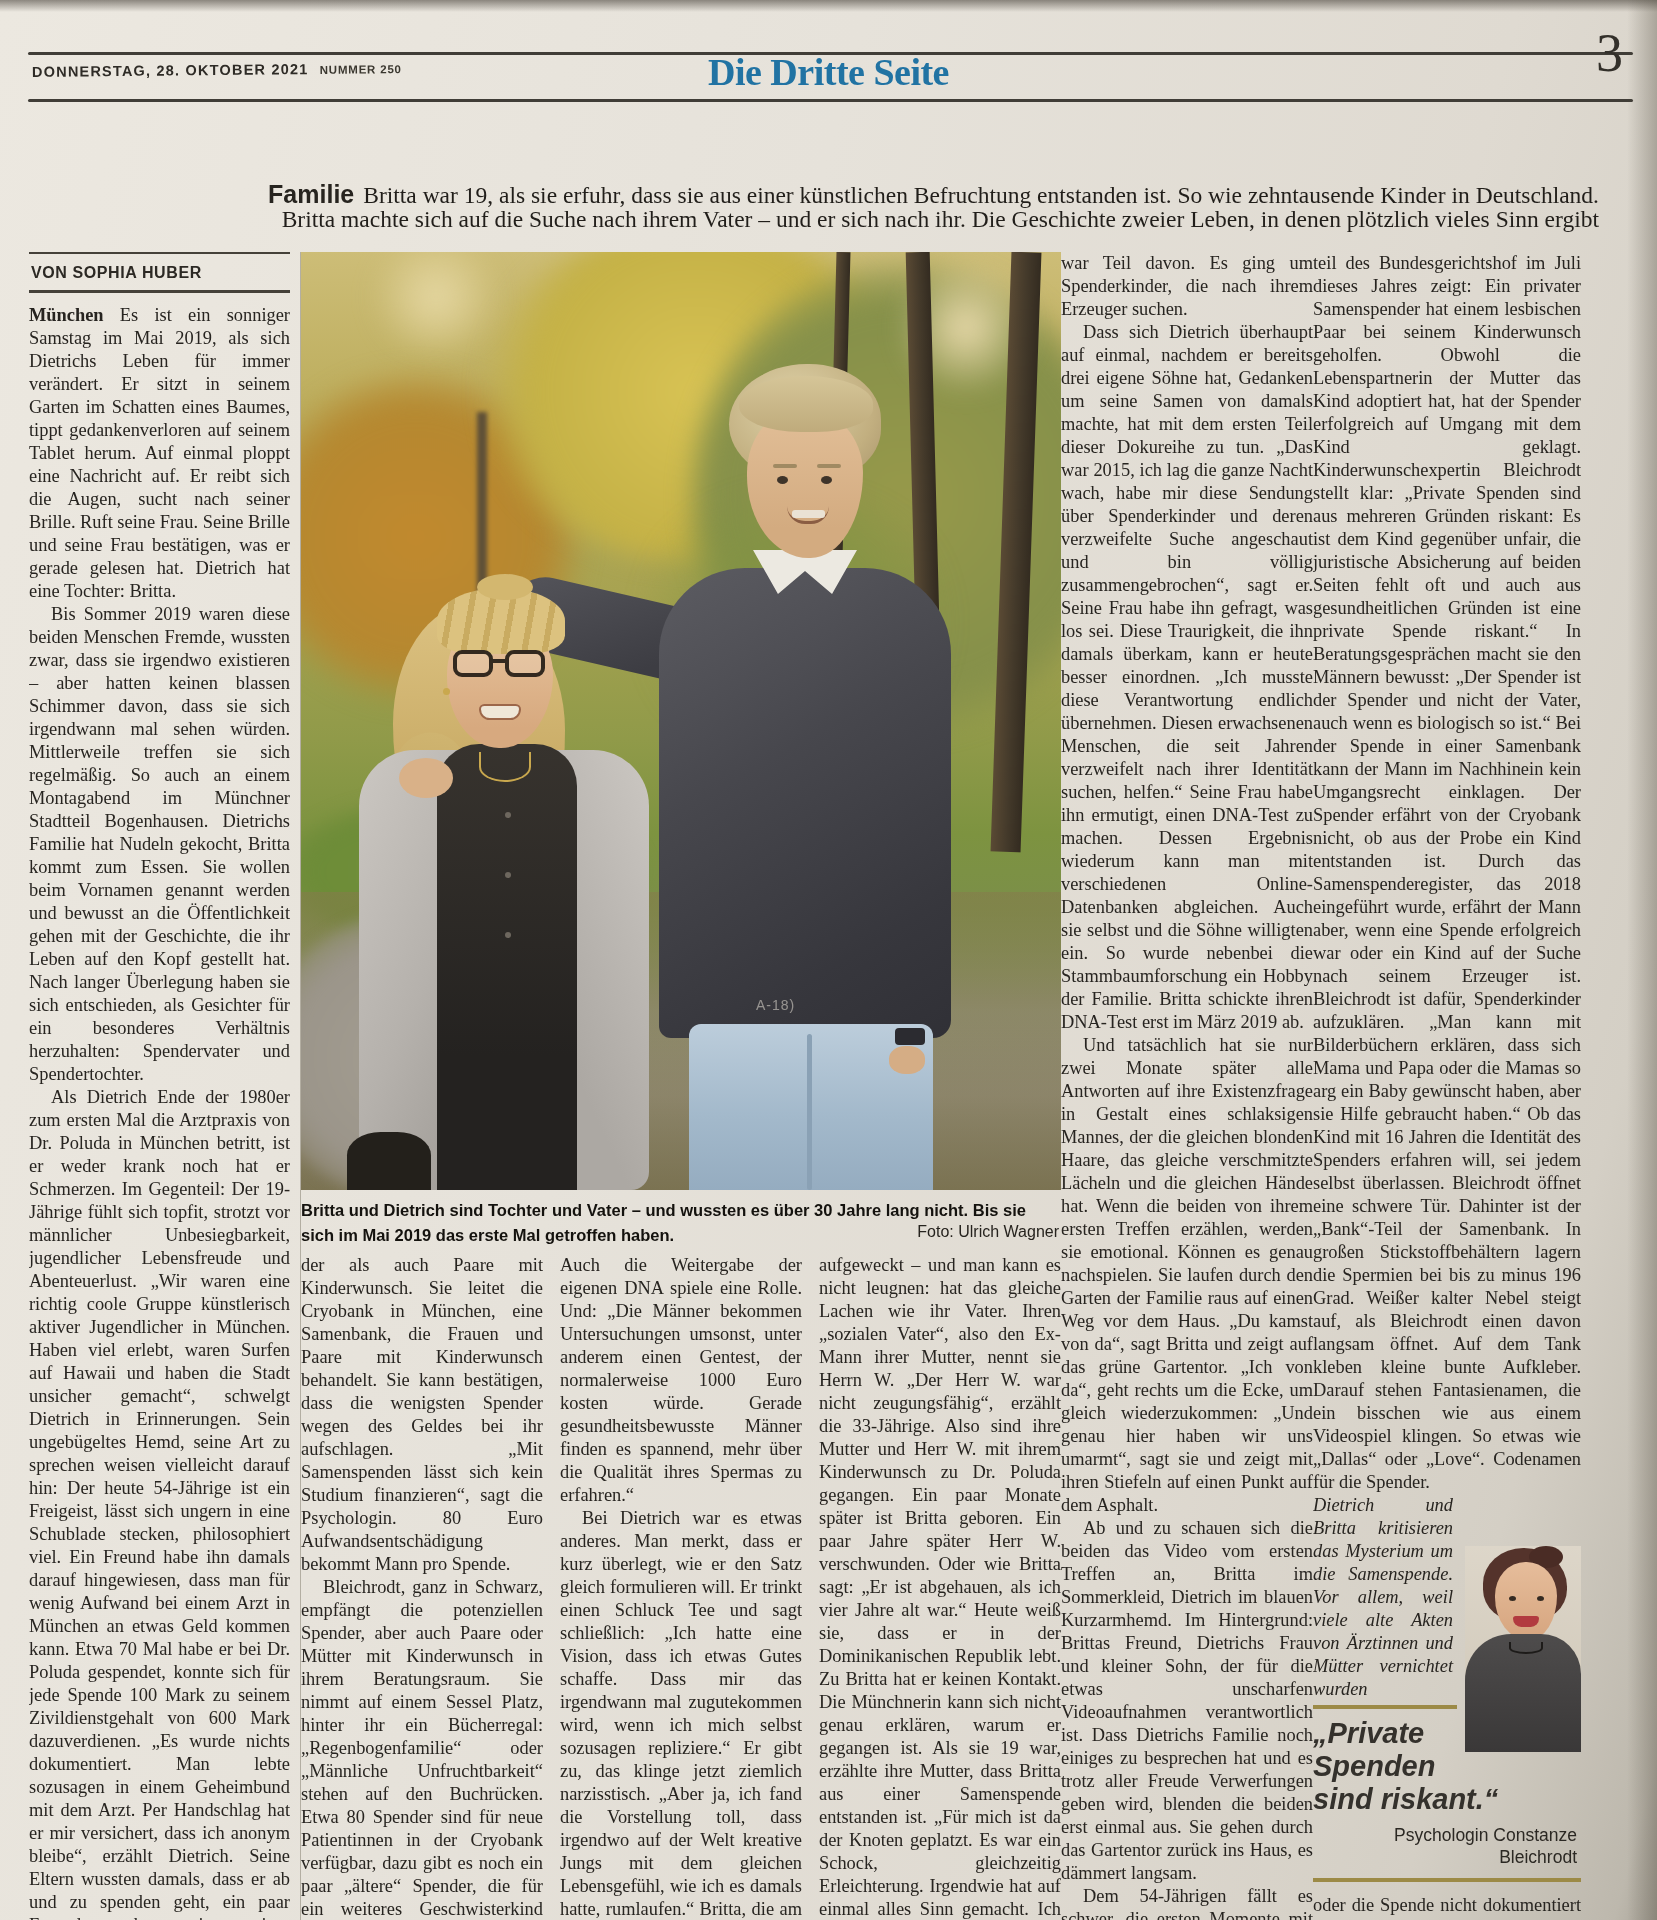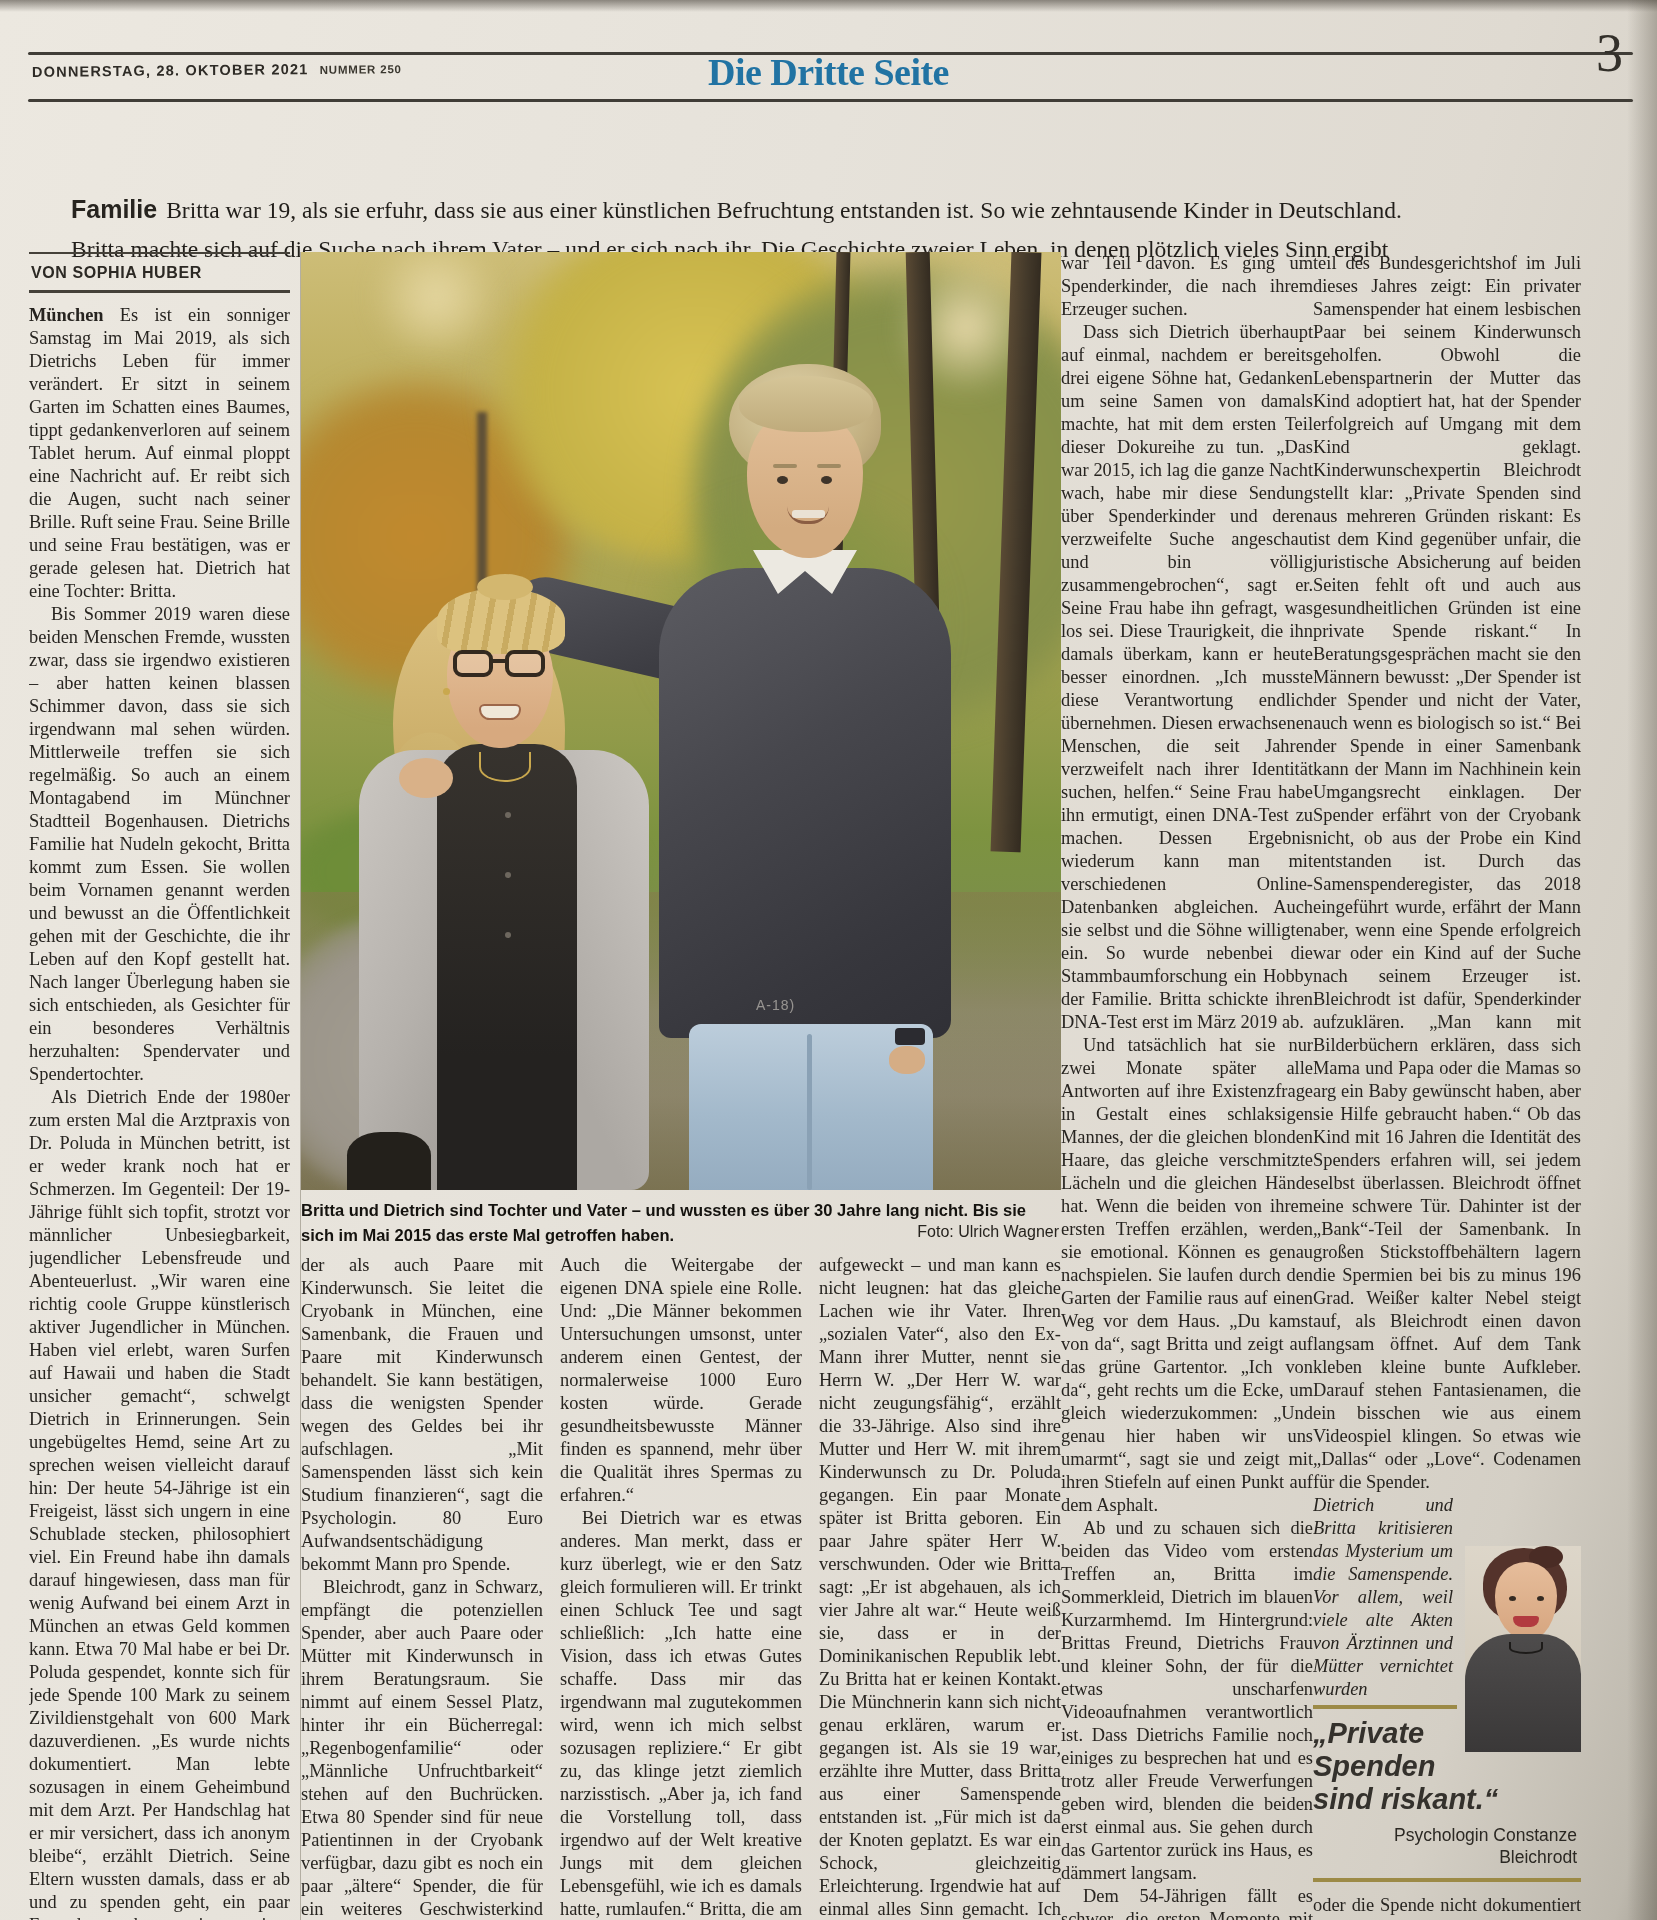--- a/index.html
+++ b/index.html
@@ -22,21 +22,21 @@
   .dateline .issue{font-size:11.5px;letter-spacing:.8px;margin-left:6px;color:#3a372f;}
   .section-title{position:absolute;left:0;right:0;top:50px;text-align:center;
     font-weight:bold;font-size:38px;color:#2173a3;letter-spacing:-.5px;}
   .page-number{position:absolute;right:34px;top:22px;font-size:54px;color:#33302a;}
 
   
   .headline{position:absolute;left:0;right:70px;top:104px;margin:0;text-align:center;
     font-size:64px;font-weight:bold;color:#2c2925;letter-spacing:-1px;
     text-shadow:2.5px 3px 0 rgba(125,118,105,.30);}
   .standfirst{position:absolute;left:56px;right:58px;top:182px;font-size:23.5px;line-height:24px;color:#211e1a;}
-  .standfirst p{margin:15px;}
+  .standfirst p{margin:0;text-align:right;}
   .kicker{font-family:"Liberation Sans",sans-serif;font-weight:bold;font-size:25px;
     color:#27241f;margin-right:9px;}
 
   
   .content{position:absolute;left:29px;top:252px;width:1600px;height:1662px;
     display:grid;grid-template-columns:272px 760px 252px 268px;column-gap:0;}
   .bodycol{overflow:hidden;font-size:18.4px;line-height:23px;text-align:justify;
     hyphens:auto;-webkit-hyphens:auto;color:#272420;}
   .bodycol p{margin:0;text-indent:22px;}
   .bodycol p.ni{text-indent:0;}
@@ -245,21 +245,21 @@
         <div class="fig b-bridge"></div>
         <div class="fig b-smile"></div>
         <div class="fig b-ear"></div>
         <div class="fig d-hand"></div>
         <div class="fig b-bag"></div>
 
         <div class="wm">A-18)</div>
       </div>
 
       <div class="caption-row">
-        <p class="caption">Britta und Dietrich sind Tochter und Vater – und wussten es über 30 Jahre lang nicht. Bis sie sich im Mai 2015 das erste Mal getroffen haben.</p>
+        <p class="caption">Britta und Dietrich sind Tochter und Vater – und wussten es über 30 Jahre lang nicht. Bis sie sich im Mai 2019 das erste Mal getroffen haben.</p>
         <div class="credit">Foto: Ulrich Wagner</div>
       </div>
 
       <div class="threecols">
         <div class="bodycol">
           <p class="ni">der als auch Paare mit Kinderwunsch. Sie leitet die Cryobank in München, eine Samenbank, die Frauen und Paare mit Kinderwunsch behandelt. Sie kann bestätigen, dass die wenigsten Spender wegen des Geldes bei ihr aufschlagen. „Mit Samenspenden lässt sich kein Studium finanzieren“, sagt die Psychologin. 80 Euro Aufwandsentschädigung bekommt Mann pro Spende.</p>
           <p>Bleichrodt, ganz in Schwarz, empfängt die potenziellen Spender, aber auch Paare oder Mütter mit Kinderwunsch in ihrem Beratungsraum. Sie nimmt auf einem Sessel Platz, hinter ihr ein Bücherregal: „Regenbogenfamilie“ oder „Männliche Unfruchtbarkeit“ stehen auf den Buchrücken. Etwa 80 Spender sind für neue Patientinnen in der Cryobank verfügbar, dazu gibt es noch ein paar „ältere“ Spender, die für ein weiteres Geschwisterkind reserviert wurden. Aber was bringt die Männer wirklich dazu, in einem WC unterhalb der Samenbank bei einem möglicherweise schlechten Porno in einen Plastikbehälter zu ejakulieren? „Männer finden es nett, wenn sie wissen, sie helfen anderen Frauen“, meint Bleichrodt.</p>
         </div>
         <div class="bodycol">
           <p class="ni">Auch die Weitergabe der eigenen DNA spiele eine Rolle. Und: „Die Männer bekommen Untersuchungen umsonst, unter anderem einen Gentest, der normalerweise 1000 Euro kosten würde. Gerade gesundheitsbewusste Männer finden es spannend, mehr über die Qualität ihres Spermas zu erfahren.“</p>

